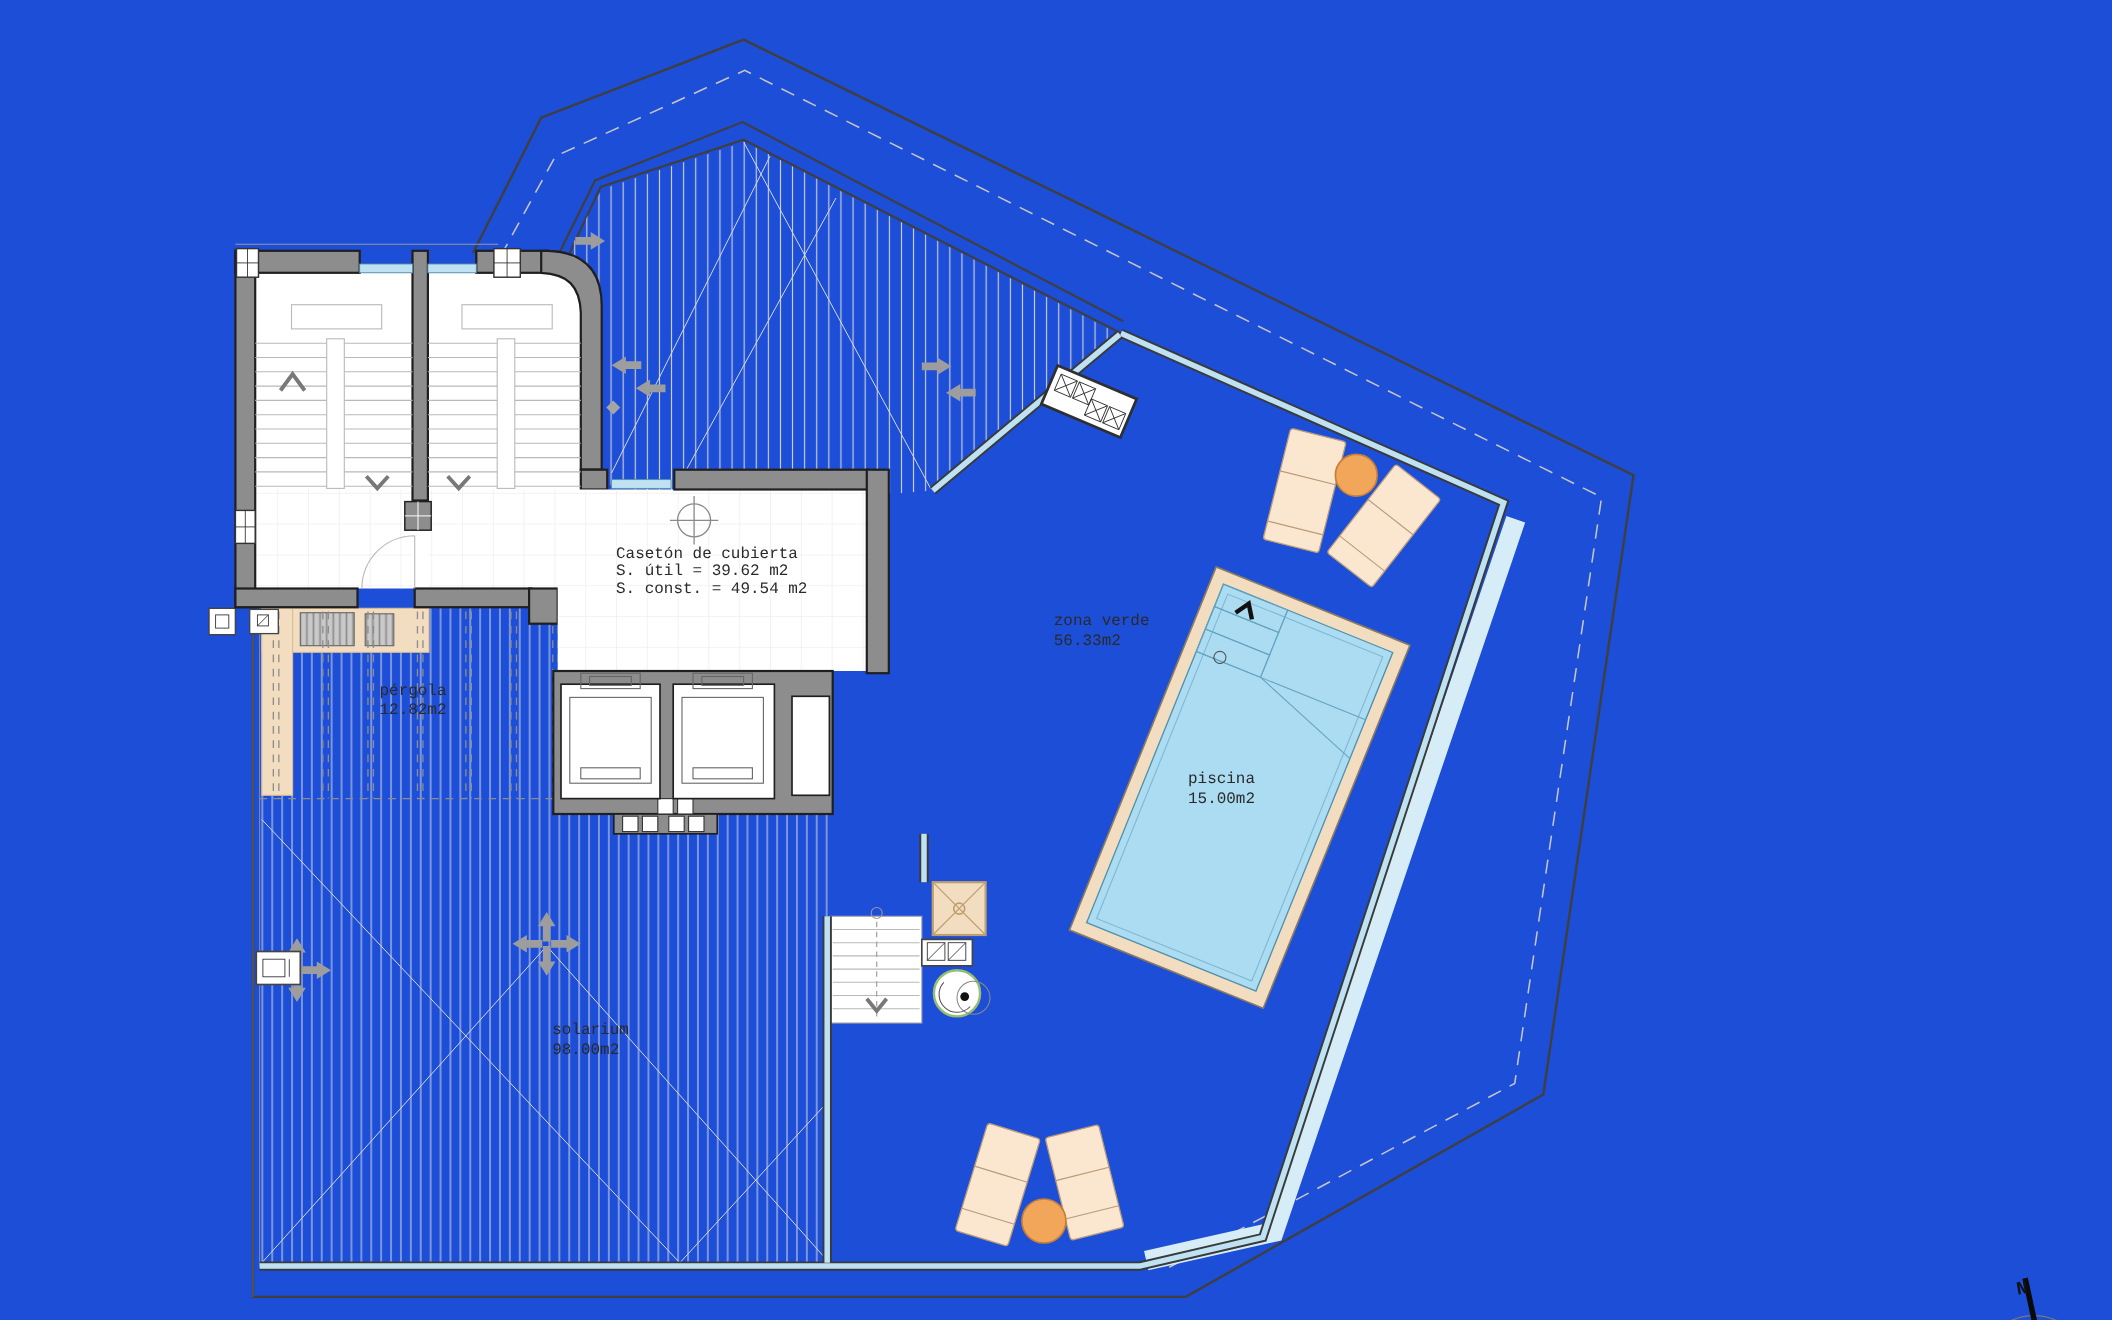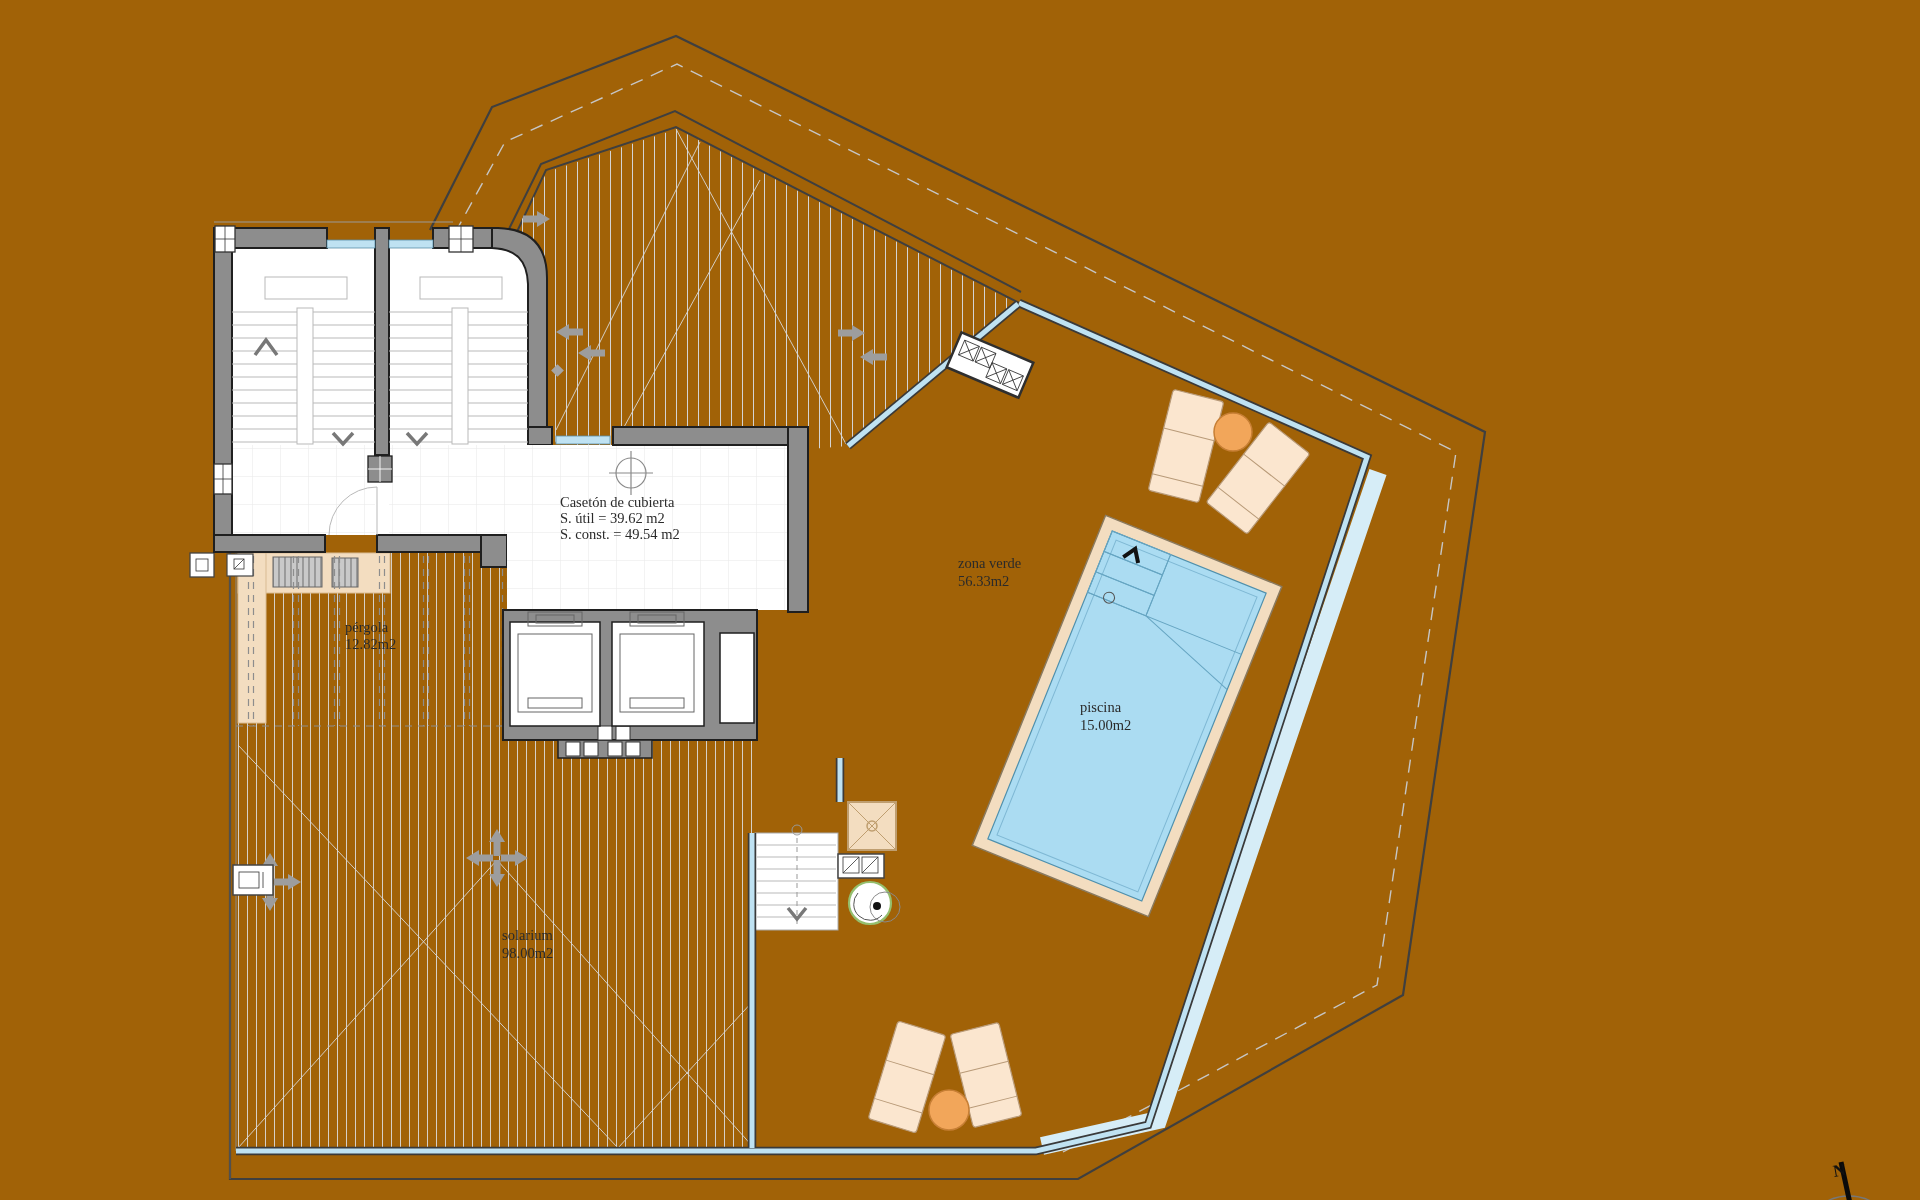--- a/index.html
+++ b/index.html
@@ -1,17 +1,17 @@
 <!DOCTYPE html>
 <html style="--wall: #8d8d8d; --wall-outline: #1f1f1f; --water: #abdcf2; --coping: #f3ddc0; --lounger: #fbe6cf; --accent-orange: #f2a65a; --glass: #bfe2f2; --plant-green: #95bf6e; --boundary: #3f3f3f;"><head>
 <meta charset="utf-8">
 <style>
   html,body{margin:0;padding:0;background:#fff;}
-  #stage{position:relative;width:1920px;height:1200px;background:#a16207;overflow:hidden;
-         font-family:Liberation Serif, serif;}
+  #stage{position:relative;width:1920px;height:1200px;background:#1d4ed8;overflow:hidden;
+         font-family:Liberation Mono, monospace;}
   svg{display:block;}
   .boundary{stroke:var(--boundary);stroke-width:2.2;fill:none;stroke-linejoin:miter;}
   .setback{stroke:#c6c6c6;stroke-width:1.4;fill:none;stroke-dasharray:13 9;}
   .parapet{stroke:#3f3f3f;stroke-width:2;fill:none;}
   .wall{fill:var(--wall);stroke:var(--wall-outline);stroke-width:2;}
   .thin{stroke:#b9b9b9;stroke-width:1;fill:none;}
   .thin2{stroke:#d9d9d9;stroke-width:0.9;fill:none;}
   .grid{fill:url(#pat-grid);}
   .roofhatch{fill:url(#pat-roof);}
   .deck{fill:url(#pat-deck);}

